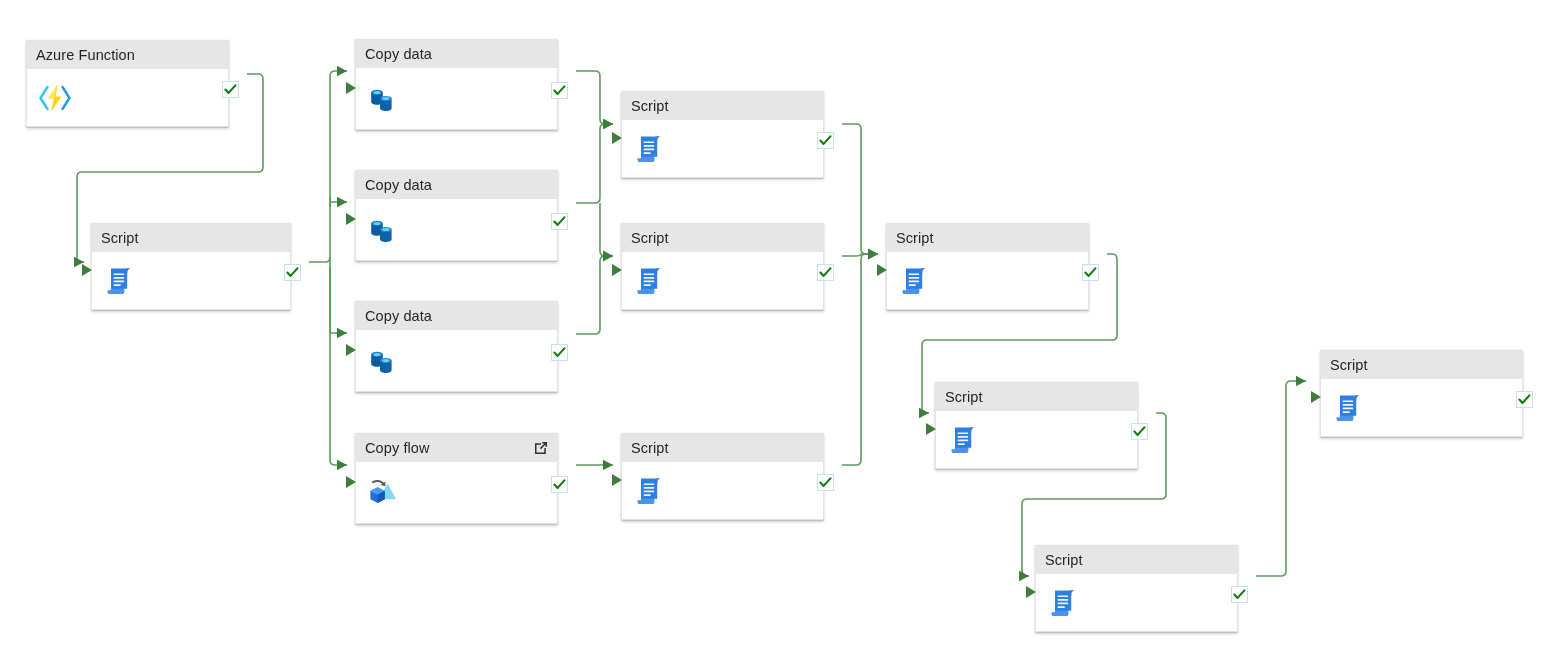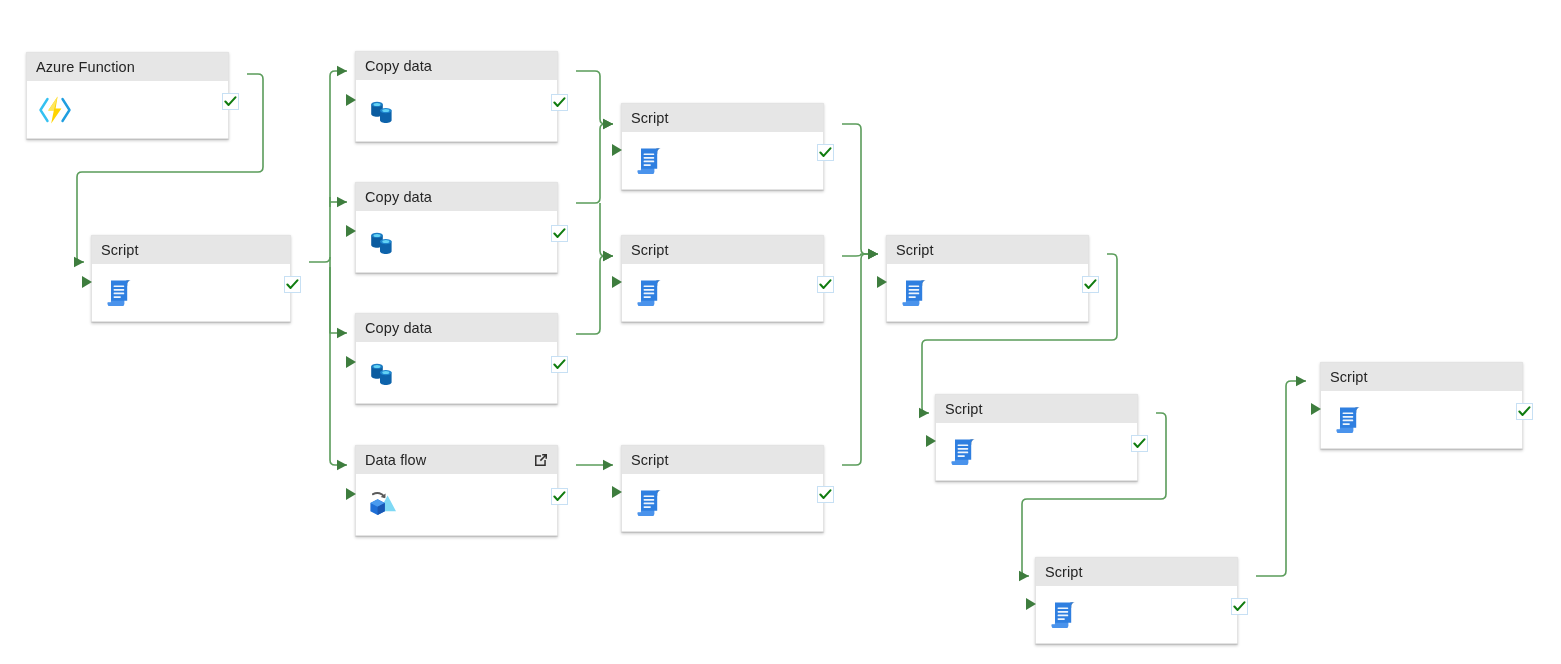--- a/index.html
+++ b/index.html
@@ -17,21 +17,21 @@
   }
   #edge-layer {
     position: absolute;
     left: 0; top: 0;
     width: 1561px;
     height: 664px;
     pointer-events: none;
   }
   #node-layer {
     position: absolute;
-    left: 0; top: 16px;
+    left: 0; top: 4px;
     width: 1561px;
     height: 512px;
   }
 
   .node {
     position: absolute;
     background: #ffffff;
     border: 1px solid #e3e3e3;
     box-shadow: 0 1.2px 3px rgba(0,0,0,0.18), 0 0.3px 0.9px rgba(0,0,0,0.12);
     box-sizing: border-box;
@@ -302,21 +302,21 @@
         </div>
         <div class="check-badge" style="left: 195px; top: 41.5px;">
           <svg width="13" height="13" viewBox="0 0 13 13" aria-hidden="true">
     <path d="M1.4 6.6 L4.6 9.9 L11.4 2.4" fill="none" stroke="#107c10" stroke-width="2.1" stroke-linecap="round" stroke-linejoin="round"></path>
   </svg>
         </div>
         <div class="in-arrow" style="left: -10px; top: 41.5px;"></div>
       </div>
       <div class="node" style="left: 355px; top: 429px; width: 203px; height: 91px;">
         <div class="node-header">
-          <span class="node-title">Data flow</span>
+          <span class="node-title">Copy flow</span>
           <span>
             <svg class="ext-link" viewBox="0 0 16 16" aria-hidden="true">
     <path d="M2 3.2 h6.0 v1.5 H3.5 v7.8 h7.8 V8.0 h1.5 v6.0 H2 Z" fill="#323130"></path>
     <path d="M9.2 2.0 H14 v4.8 h-1.5 V4.55 L7.9 9.15 L6.85 8.1 L11.45 3.5 H9.2 Z" fill="#323130"></path>
   </svg>
           </span>
         </div>
         <div class="node-body" style="height: 61px;">
           <span class="node-icon">
             <svg width="34" height="34" viewBox="0 0 34 34" aria-hidden="true">

